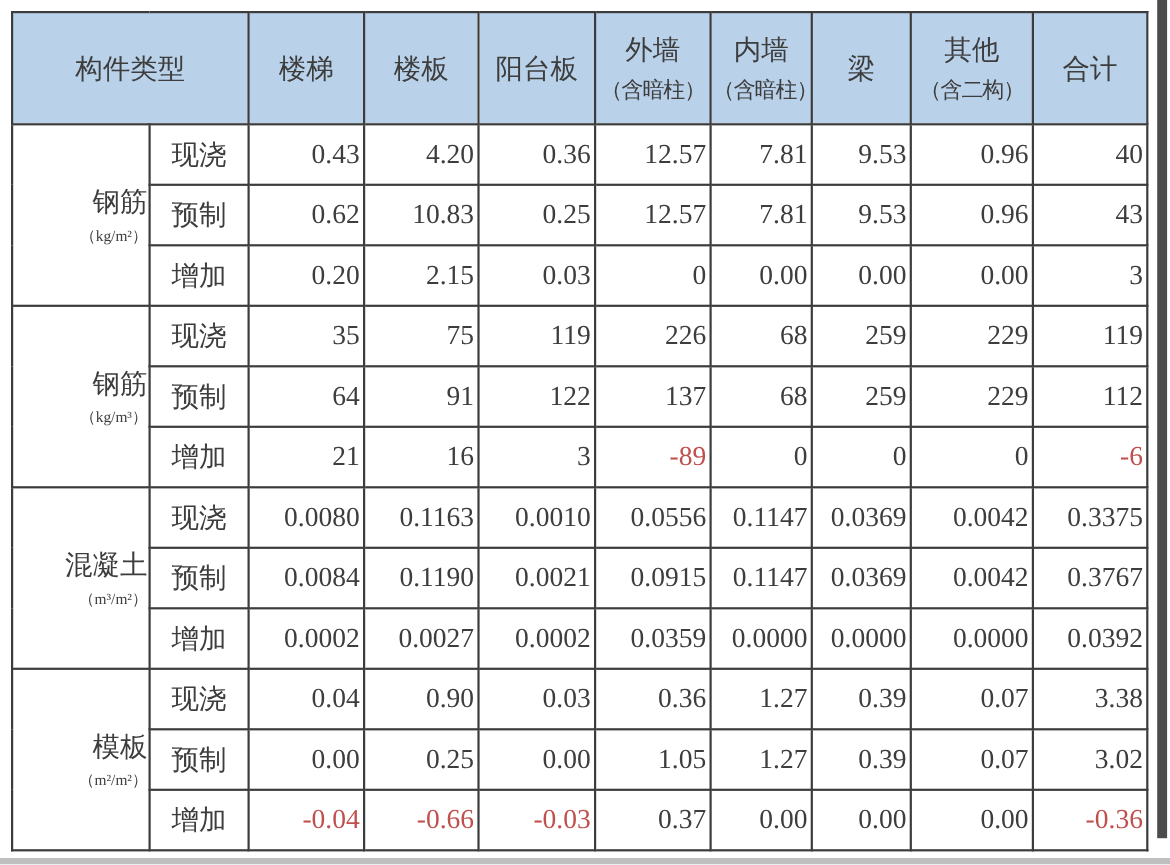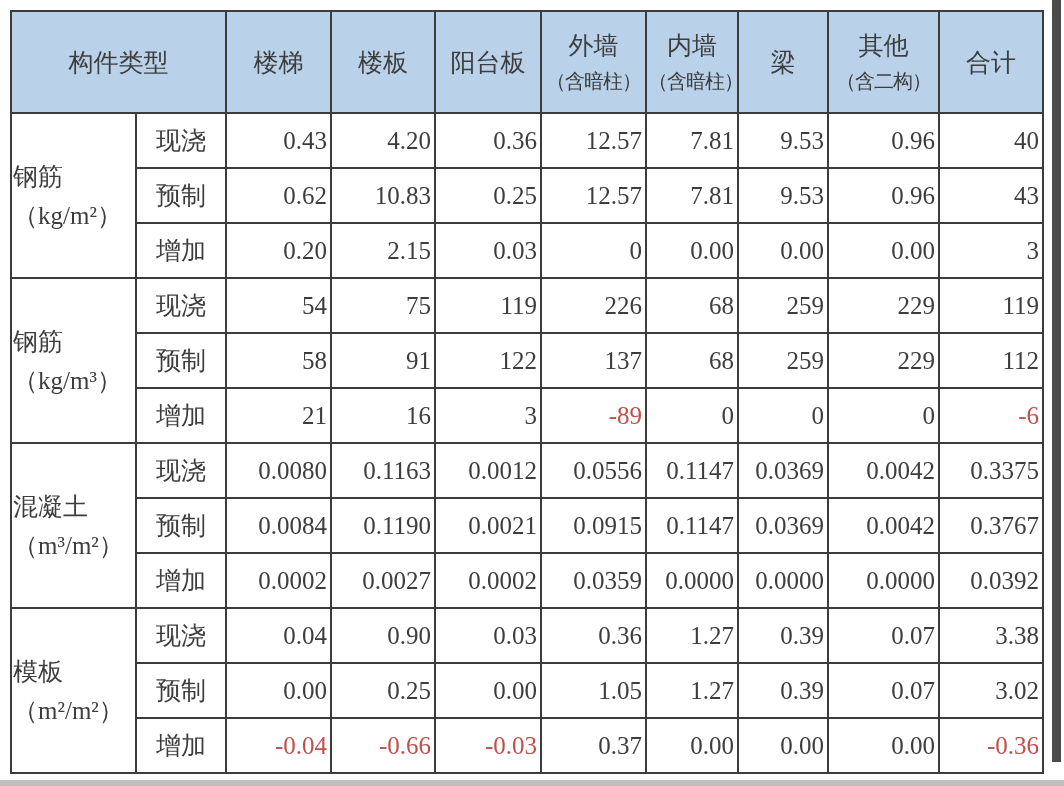--- a/index.html
+++ b/index.html
@@ -25,23 +25,23 @@
     font-weight:normal;
   }
   thead tr{height:102px;}
   tbody tr{height:55px;}
   th{
     background:var(--header-bg);
     font-size:25px;text-align:center;vertical-align:middle;
   }
   th .sub{font-size:20px;letter-spacing:-1px;margin-top:6px;}
   td.group-cell{
-    text-align:left;vertical-align:middle;font-size:25px;background:#fff;
-  }
-  td.group-cell .unit{font-size:25px;margin-top:6px;}
+    text-align:right;vertical-align:middle;font-size:25px;background:#fff;
+  }
+  td.group-cell .unit{font-size:14px;margin-top:6px;}
   td.row-label{
     text-align:center;vertical-align:middle;font-size:25px;background:#fff;border-radius:26px;
   }
   td.num{
     text-align:right;vertical-align:middle;font-size:25px;background:#fff;
     padding-right:3px;
   }
   td.num.neg{color:var(--neg);}
   .edge-right{
     position:absolute;right:3px;top:0;width:9px;height:762px;background:var(--edge);
@@ -138,32 +138,32 @@
           <td class="num">0.00</td>
           <td class="num">0.00</td>
           <td class="num">3</td>
         </tr>
         <tr>
           <td rowspan="3" class="group-cell">
             <div>钢筋</div>
             <div class="unit">（kg/m³）</div>
           </td>
           <td class="row-label">现浇</td>
-          <td class="num">54</td>
+          <td class="num">35</td>
           <td class="num">75</td>
           <td class="num">119</td>
           <td class="num">226</td>
           <td class="num">68</td>
           <td class="num">259</td>
           <td class="num">229</td>
           <td class="num">119</td>
         </tr>
         <tr>
           <td class="row-label">预制</td>
-          <td class="num">58</td>
+          <td class="num">64</td>
           <td class="num">91</td>
           <td class="num">122</td>
           <td class="num">137</td>
           <td class="num">68</td>
           <td class="num">259</td>
           <td class="num">229</td>
           <td class="num">112</td>
         </tr>
         <tr>
           <td class="row-label">增加</td>
@@ -177,21 +177,21 @@
           <td class="num neg">-6</td>
         </tr>
         <tr>
           <td rowspan="3" class="group-cell">
             <div>混凝土</div>
             <div class="unit">（m³/m²）</div>
           </td>
           <td class="row-label">现浇</td>
           <td class="num">0.0080</td>
           <td class="num">0.1163</td>
-          <td class="num">0.0012</td>
+          <td class="num">0.0010</td>
           <td class="num">0.0556</td>
           <td class="num">0.1147</td>
           <td class="num">0.0369</td>
           <td class="num">0.0042</td>
           <td class="num">0.3375</td>
         </tr>
         <tr>
           <td class="row-label">预制</td>
           <td class="num">0.0084</td>
           <td class="num">0.1190</td>

